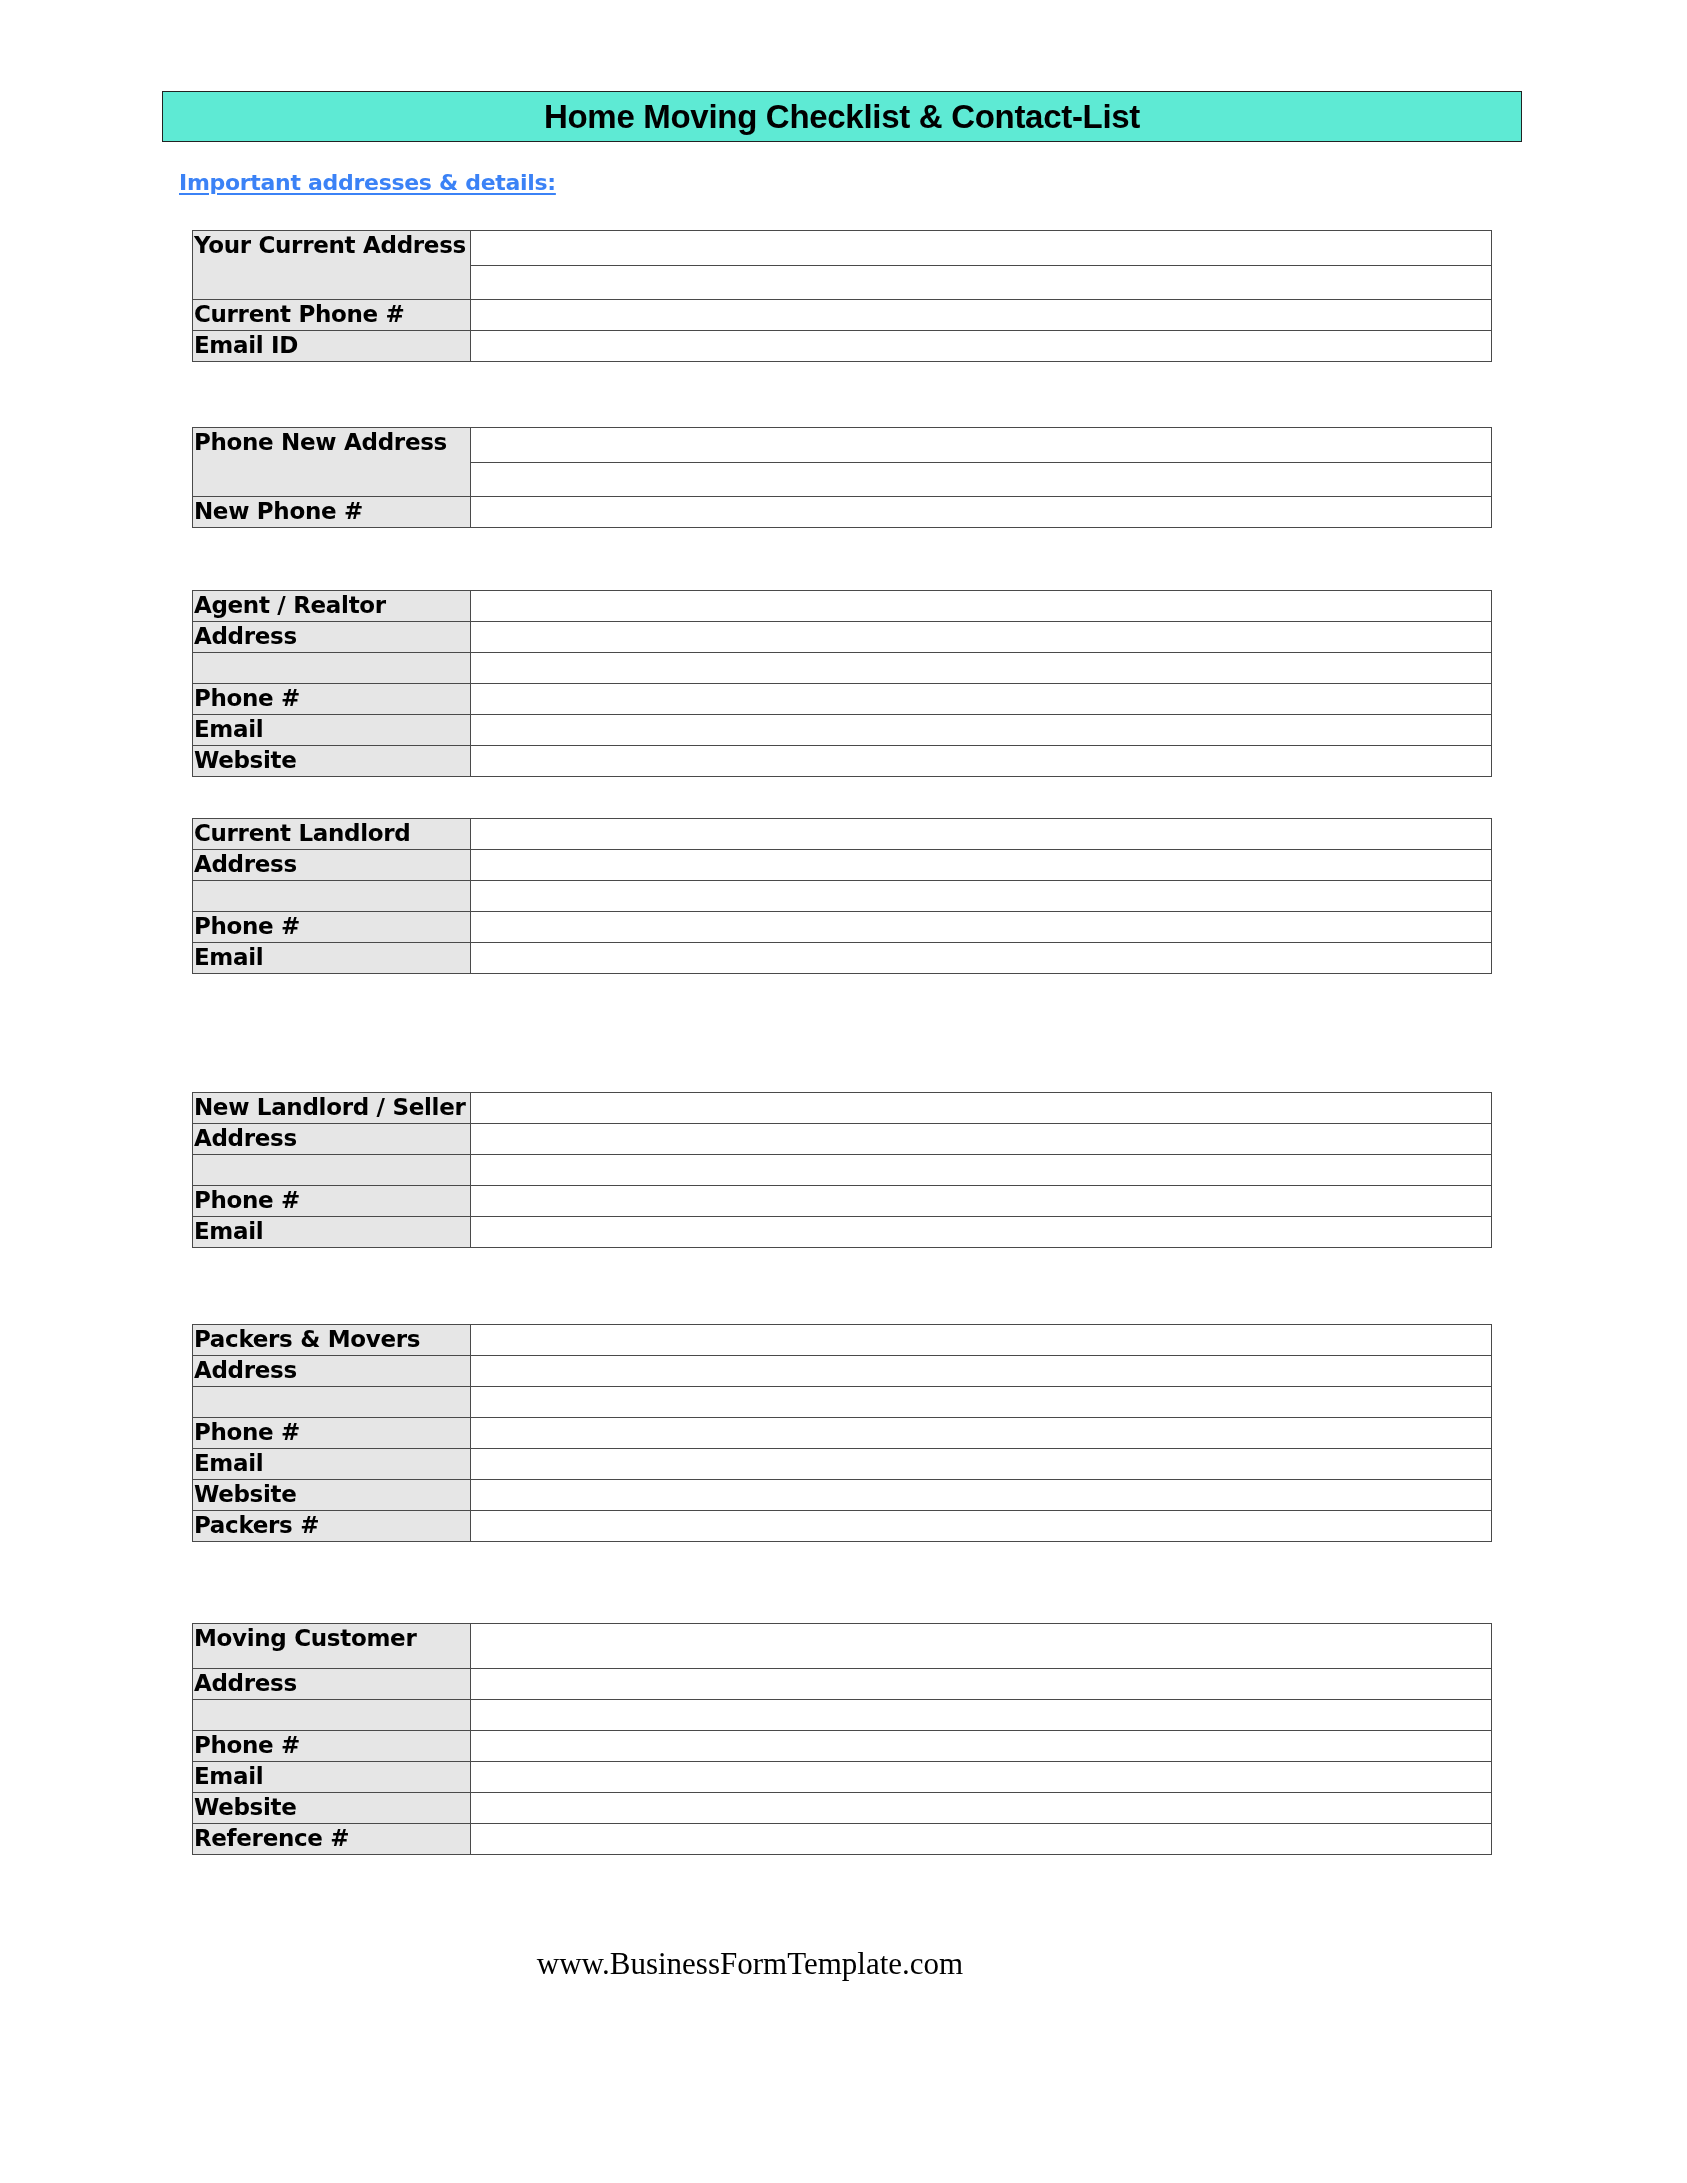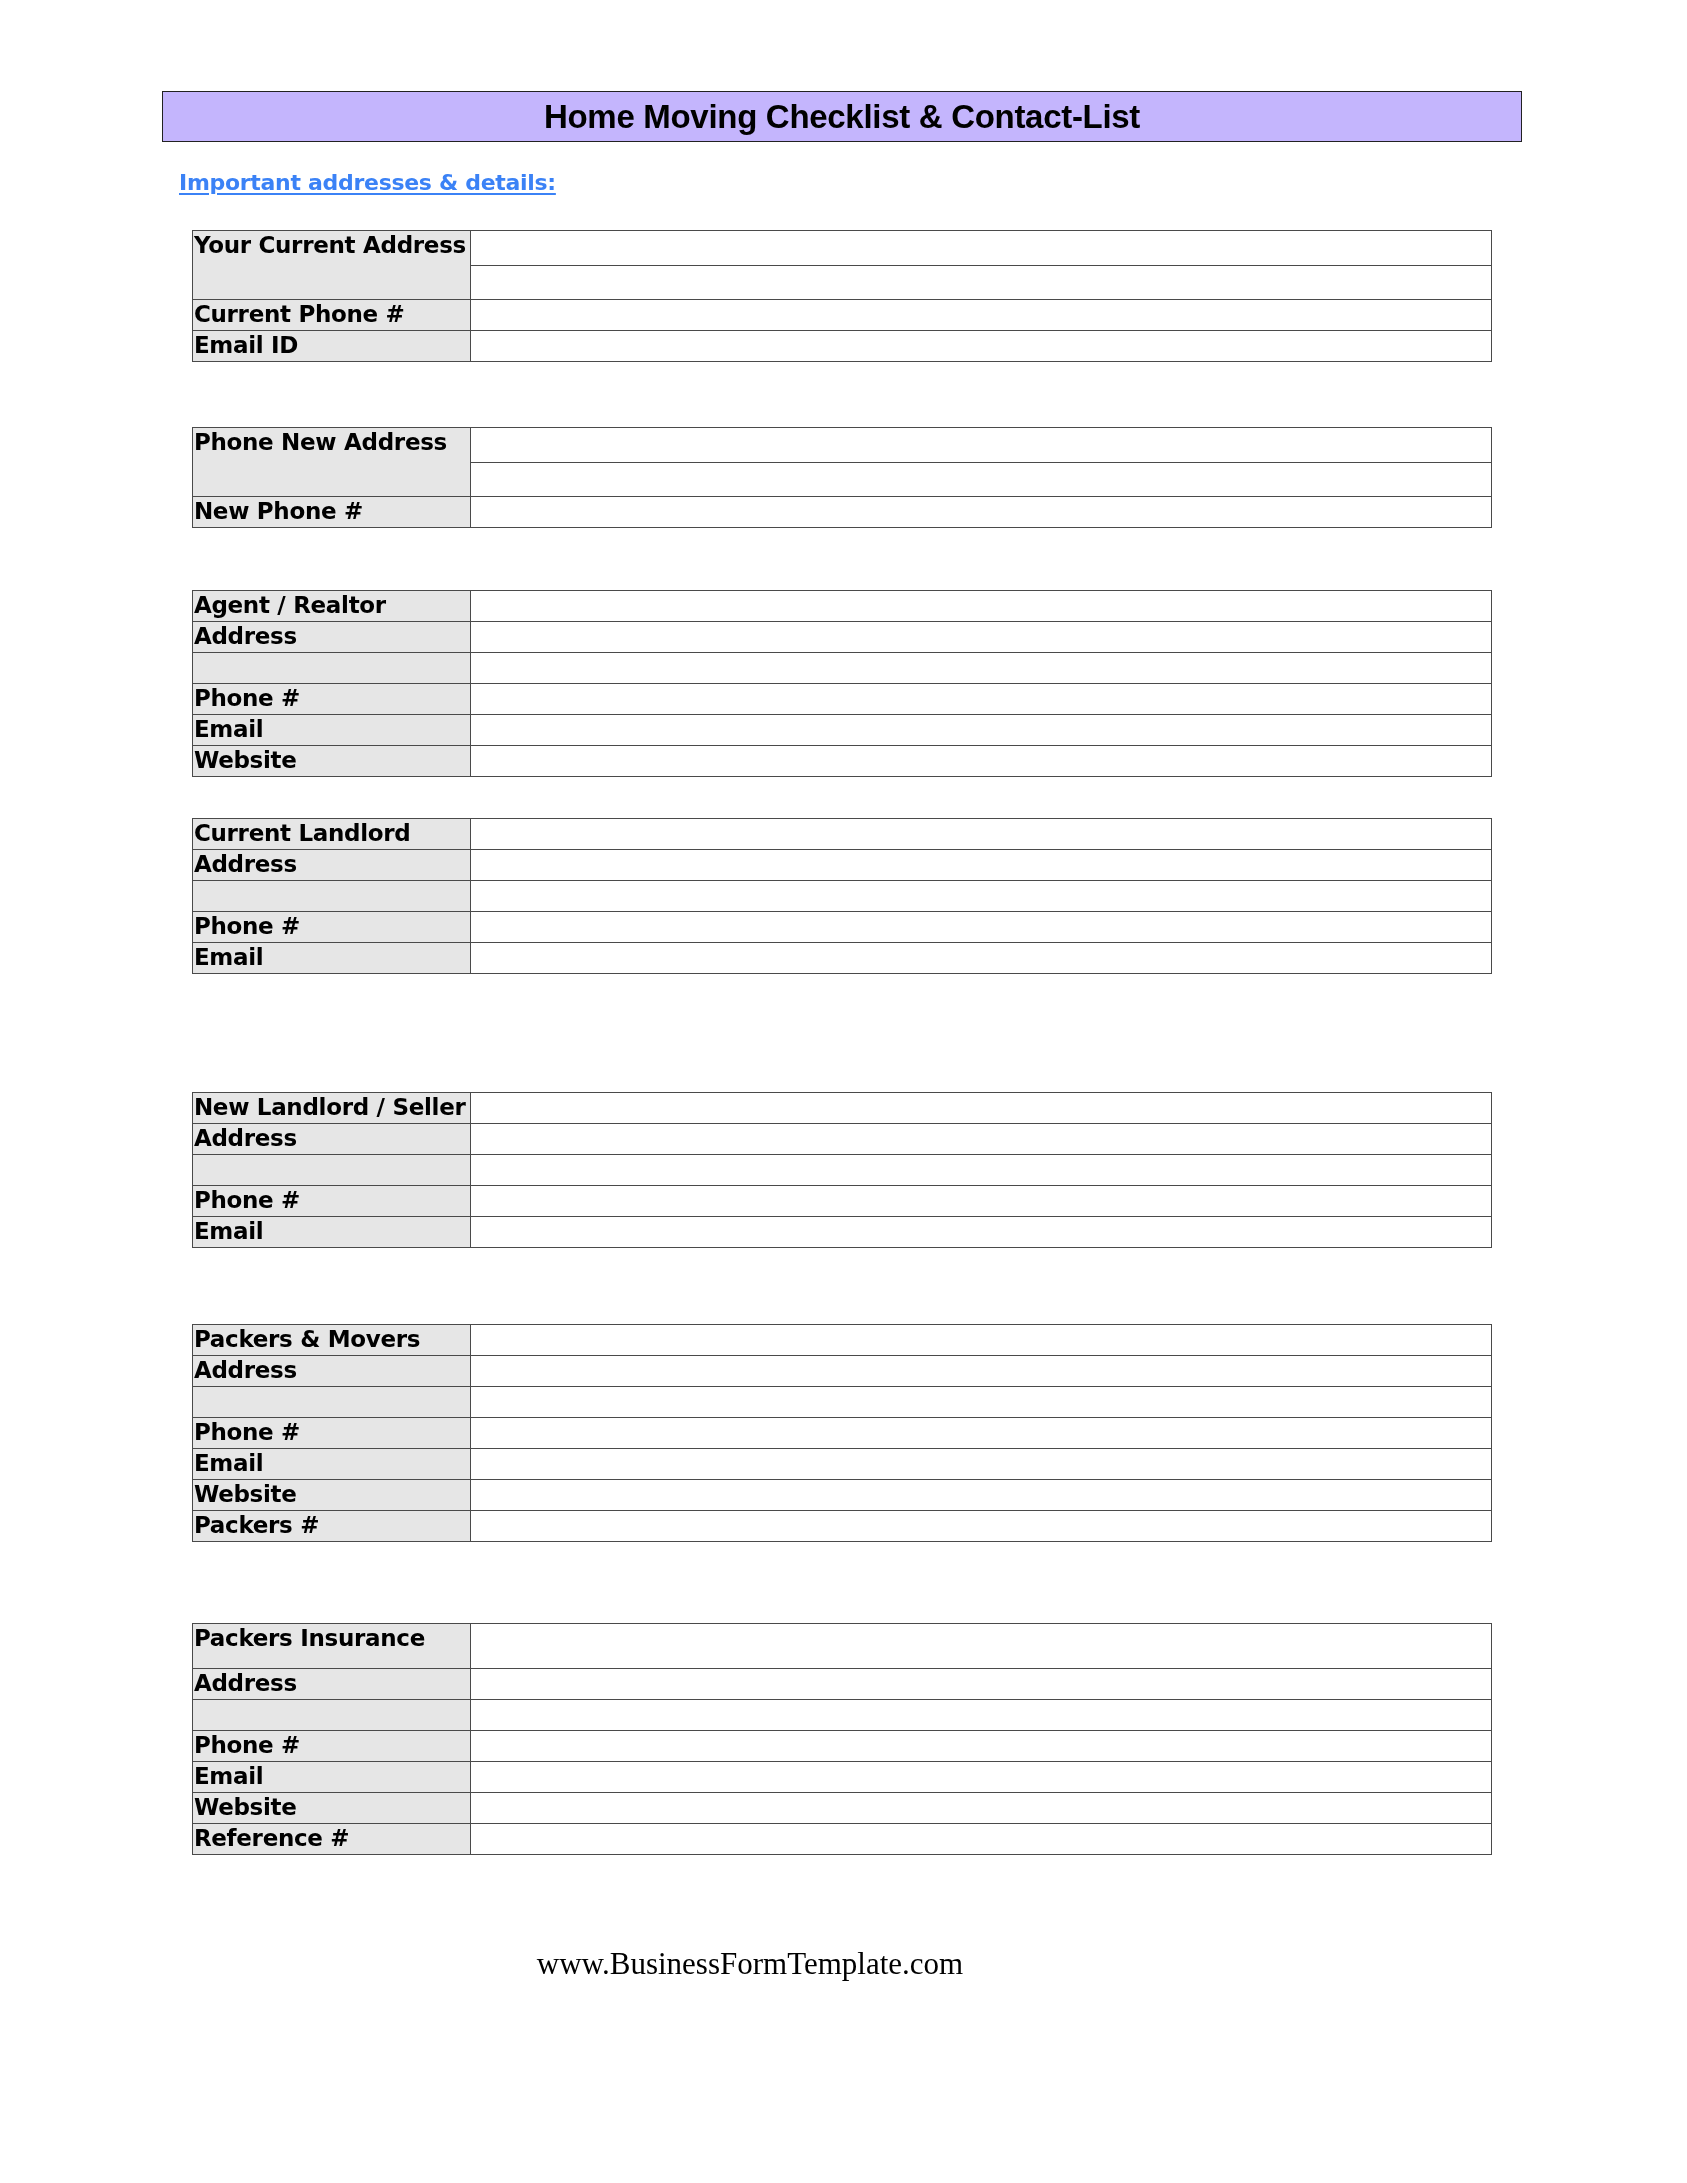--- a/index.html
+++ b/index.html
@@ -1,21 +1,21 @@
 <!DOCTYPE html>
 <html style="font-size:14px"><head>
   <meta charset="utf-8">
   <style>
     html, body { margin: 0; padding: 0; background: #ffffff; }
     body { width: 1687px; height: 2184px; position: relative; overflow: hidden; }
     .page { position: absolute; left: 0; top: 0; width: 1687px; height: 2184px; background: #ffffff; }
 
     .title-box {
       position: absolute; left: 162px; top: 91px; width: 1358px; height: 49px;
-      background: #c4b5fd; border: 1.7px solid #222222; box-sizing: content-box;
+      background: #5eead4; border: 1.7px solid #222222; box-sizing: content-box;
       display: flex; align-items: center; justify-content: center;
     }
     .title-text {
       font-family: "Liberation Sans", sans-serif; font-weight: bold;
       font-size: 33px; color: #000000; letter-spacing: -0.3px;
     }
 
     .section-heading {
       position: absolute; left: 179px; top: 170px;
       font-family: "DejaVu Sans", sans-serif; font-weight: bold; font-size: 22px;
@@ -200,21 +200,21 @@
     <tr>
       <td class="label">Packers #</td>
       <td class="value"></td>
     </tr>
   </tbody>
     </table>
 
   <table class="contact-table" style="top:1623px;">
     <tbody>
         <tr class="tall">
-      <td class="label">Packers Insurance</td>
+      <td class="label">Moving Customer</td>
       <td class="value"></td>
     </tr>
     <tr>
       <td class="label">Address</td>
       <td class="value"></td>
     </tr>
     <tr>
       <td class="label"></td>
       <td class="value"></td>
     </tr>

